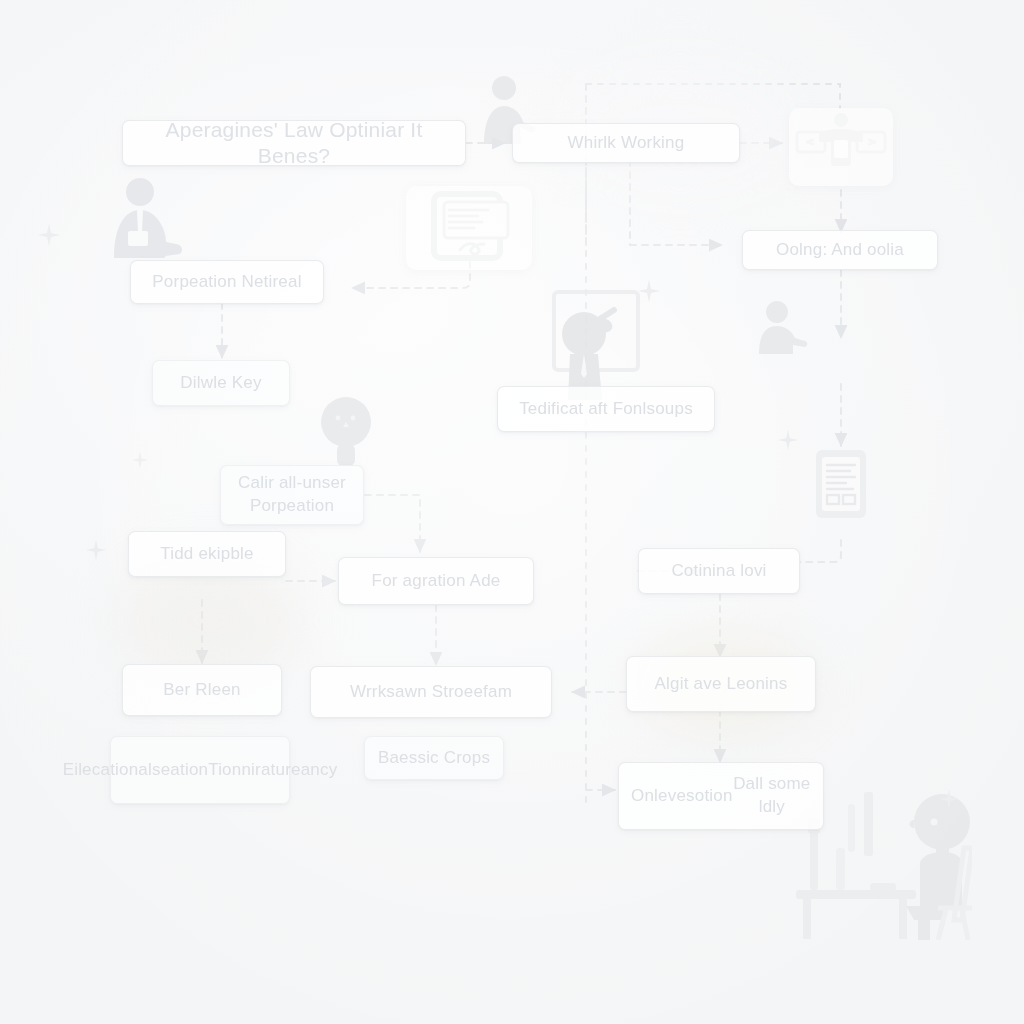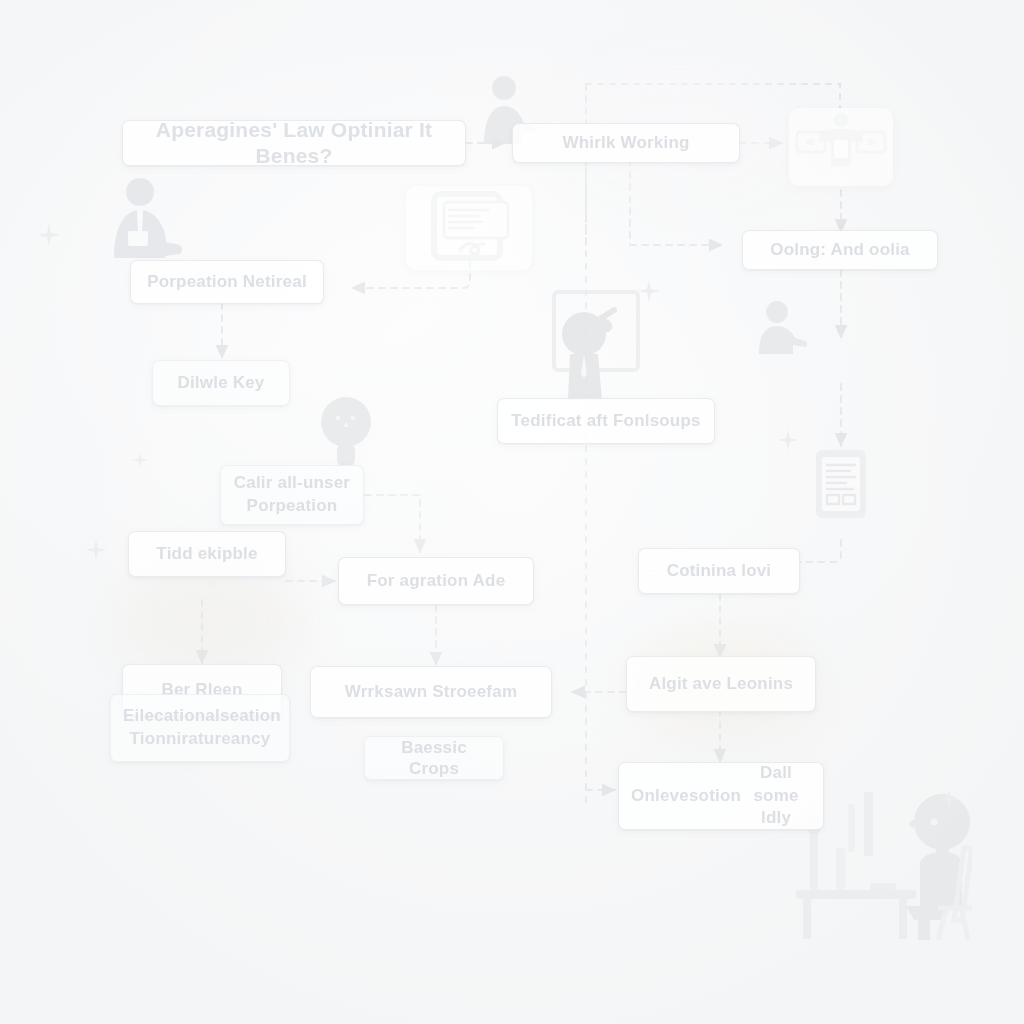--- a/index.html
+++ b/index.html
@@ -6,21 +6,20 @@
   body{
     width:1024px;height:1024px;overflow:hidden;
     font-family:"Liberation Sans","DejaVu Sans",sans-serif;
     background:#f7f8f9;
   }
   #canvas{
     position:relative;width:1024px;height:1024px;
     background:
       radial-gradient(ellipse 700px 520px at 38% 30%, #fbfbfc 0%, #f6f7f8 55%, #f4f5f6 100%),
       linear-gradient(160deg,#f8f9fa 0%,#f4f5f7 48%,#f6f6f7 100%);
-    font-weight: bold;
   }
   
   #canvas:after{
     content:"";position:absolute;inset:0;pointer-events:none;
     background:radial-gradient(ellipse 900px 900px at 50% 45%, rgba(255,255,255,0.55) 0%, rgba(246,247,248,0) 70%);
   }
   .svg-layer{position:absolute;inset:0;width:1024px;height:1024px;}
 
   
   .node{
@@ -289,21 +288,21 @@
 
   <div class="node" style="left:130px;top:260px;width:194px;height:44px;">
     <span class="lbl">Porpeation Netireal</span>
   </div>
 
 
   <div class="node soft" style="left:152px;top:360px;width:138px;height:46px;">
     <span class="lbl">Dilwle Key</span>
   </div>
 
-  <div class="node" style="left:497px;top:398px;width:218px;height:46px;text-align:center;">
+  <div class="node" style="left:497px;top:386px;width:218px;height:46px;text-align:center;">
     <span class="lbl">Tedificat aft Fonlsoups</span>
   </div>
 
   <div class="node soft two-line" style="left:220px;top:465px;width:144px;height:60px;flex-direction:column;">
     <span class="lbl">Calir all-unser</span>
     <span class="lbl">Porpeation</span>
   </div>
 
   <div class="node" style="left:128px;top:531px;width:158px;height:46px;">
     <span class="lbl">Tidd ekipble</span>
@@ -322,21 +321,21 @@
   </div>
 
   <div class="node" style="left:310px;top:666px;width:242px;height:52px;">
     <span class="lbl">Wrrksawn Stroeefam</span>
   </div>
 
   <div class="node" style="left:626px;top:656px;width:190px;height:56px;">
     <span class="lbl">Algit ave Leonins</span>
   </div>
 
-  <div class="node soft two-line" style="left:110px;top:694px;width:180px;height:68px;flex-direction:column;">
+  <div class="node soft two-line" style="left:110px;top:736px;width:180px;height:68px;flex-direction:row;">
     <span class="lbl">Eilecationalseation</span>
     <span class="lbl">Tionniratureancy</span>
   </div>
 
   <div class="node soft" style="left:364px;top:736px;width:140px;height:44px;">
     <span class="lbl">Baessic Crops</span>
   </div>
 
   <div class="node two-line" style="left:618px;top:762px;width:206px;height:68px;justify-content:space-between;">
     <span class="lbl">Onlevesotion</span>

